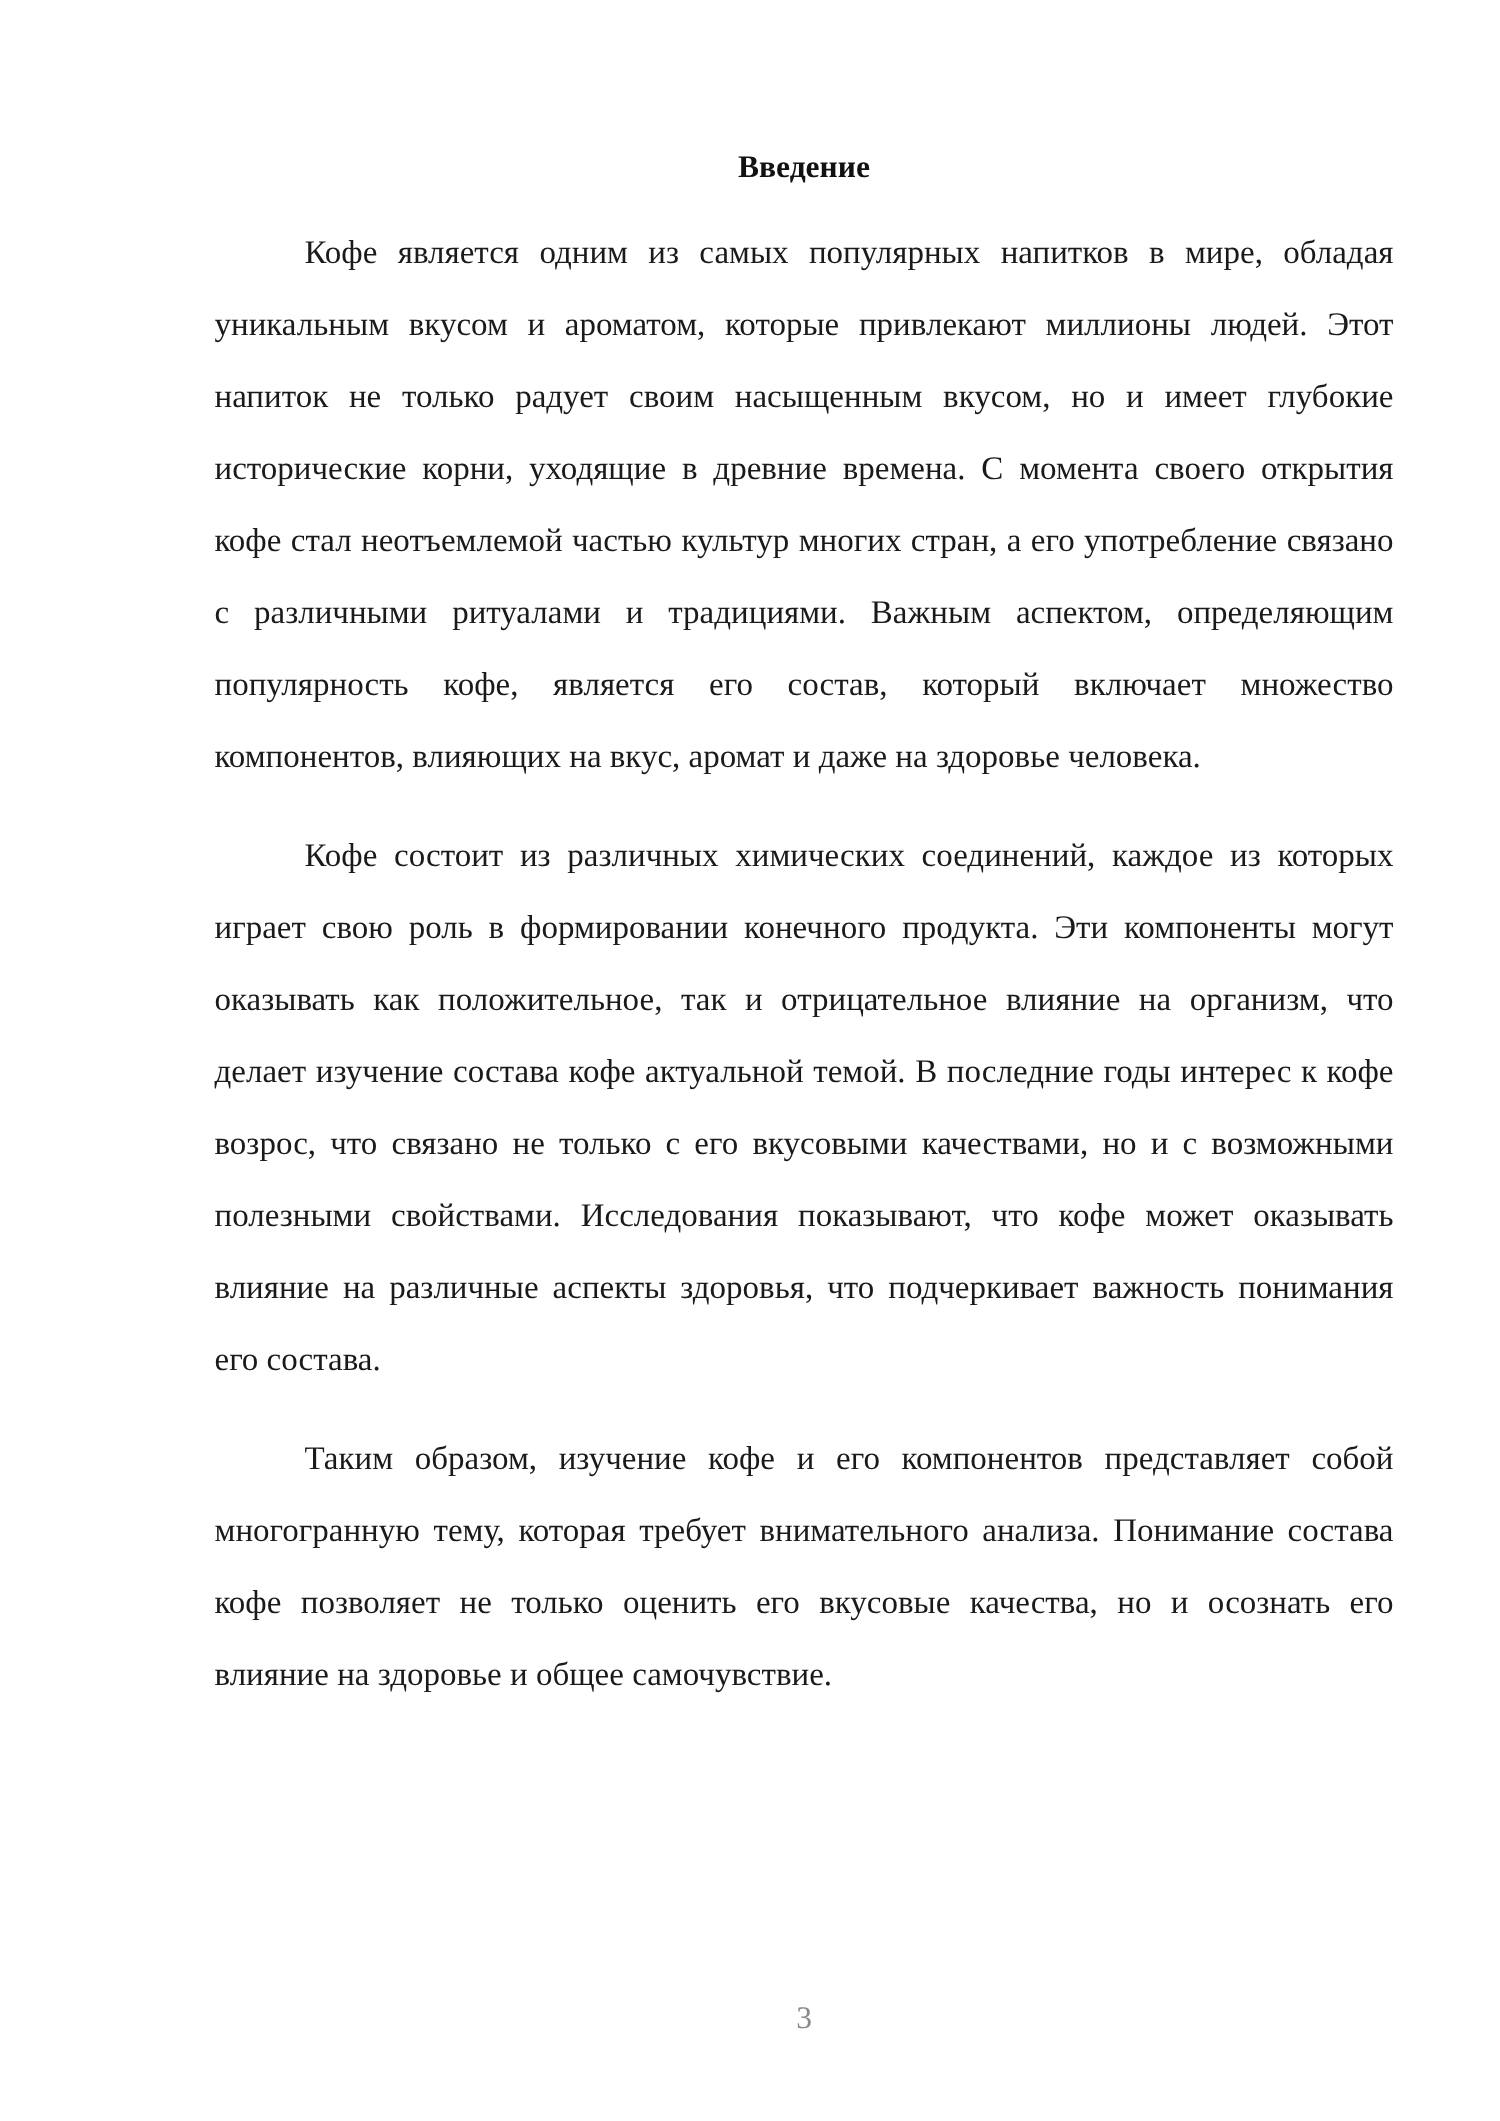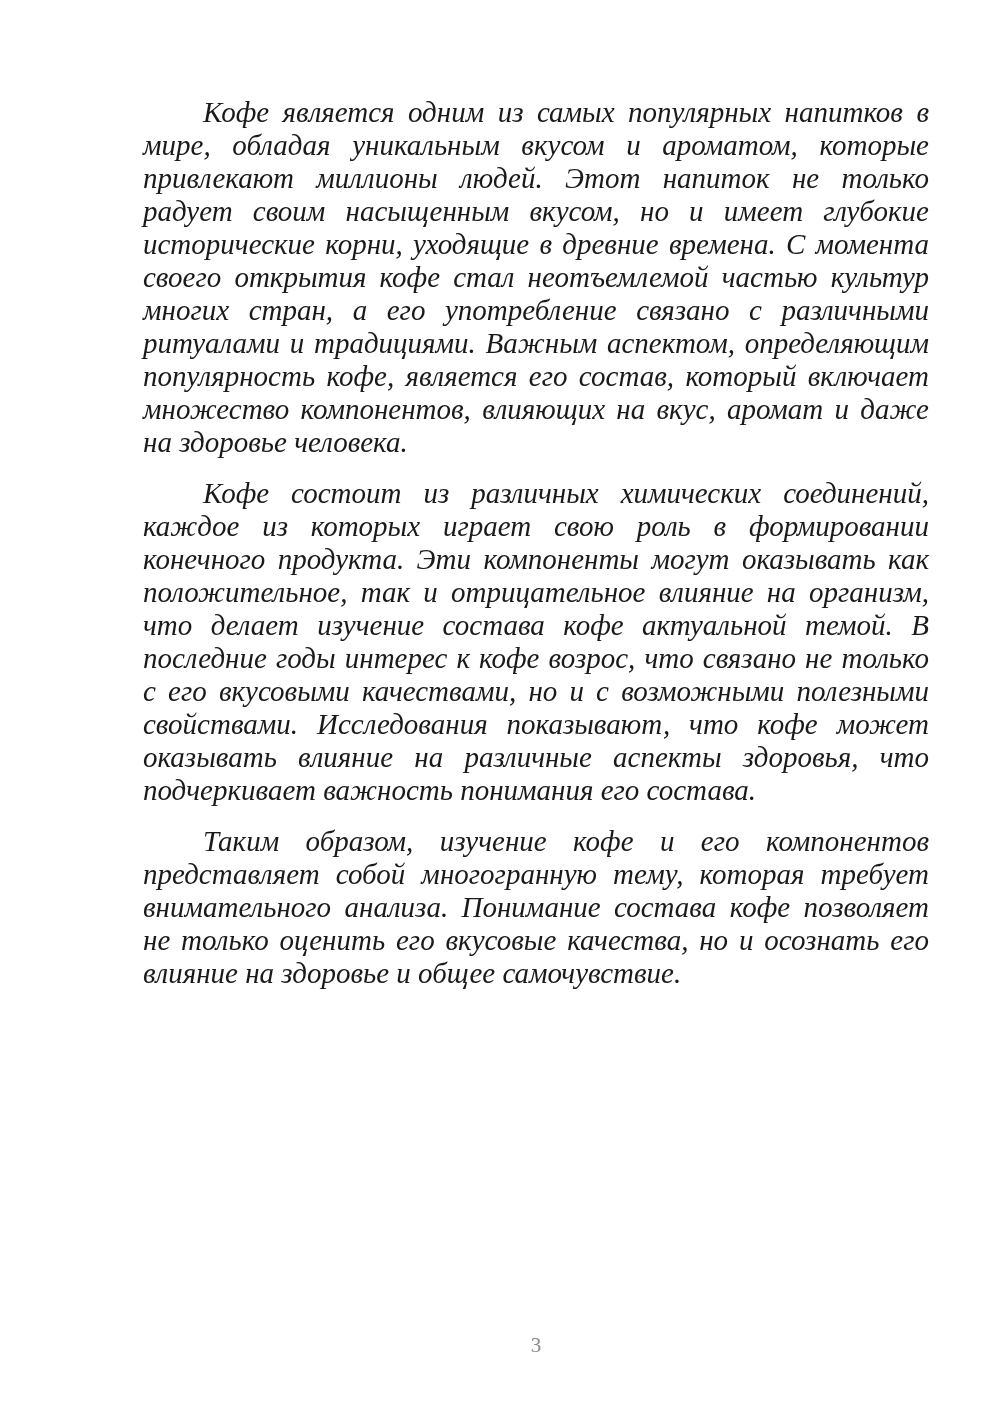--- a/index.html
+++ b/index.html
@@ -25,41 +25,41 @@
       text-align: center;
       font-weight: bold;
       font-size: 21px;
       line-height: 30px;
       margin: 0 0 18px 0;
       padding-left: 0;
       color: #111;
     }
     .para {
       margin: 0 0 18px 0;
-      font-size: 29px;
-      line-height: 33px;
+      font-size: 22px;
+      line-height: 48px;
       text-align: justify;
       text-align-last: left;
       text-indent: 60px;
       word-spacing: 0px;
       hyphens: none;
-      font-style: italic;
     }
     .page-number {
       position: absolute;
       left: 0;
       width: 1072px;
       top: 1333px;
       text-align: center;
       font-size: 21px;
       color: #8a8a8a;
     }
   </style>
 </head>
 <body>
 
 <div class="page">
+  <h1 class="title">Введение</h1>
   <p class="para">Кофе является одним из самых популярных напитков в мире, обладая уникальным вкусом и ароматом, которые привлекают миллионы людей. Этот напиток не только радует своим насыщенным вкусом, но и имеет глубокие исторические корни, уходящие в древние времена. С момента своего открытия кофе стал неотъемлемой частью культур многих стран, а его употребление связано с различными ритуалами и традициями. Важным аспектом, определяющим популярность кофе, является его состав, который включает множество компонентов, влияющих на вкус, аромат и даже на здоровье человека.</p>
   <p class="para">Кофе состоит из различных химических соединений, каждое из которых играет свою роль в формировании конечного продукта. Эти компоненты могут оказывать как положительное, так и отрицательное влияние на организм, что делает изучение состава кофе актуальной темой. В последние годы интерес к кофе возрос, что связано не только с его вкусовыми качествами, но и с возможными полезными свойствами. Исследования показывают, что кофе может оказывать влияние на различные аспекты здоровья, что подчеркивает важность понимания его состава.</p>
   <p class="para">Таким образом, изучение кофе и его компонентов представляет собой многогранную тему, которая требует внимательного анализа. Понимание состава кофе позволяет не только оценить его вкусовые качества, но и осознать его влияние на здоровье и общее самочувствие.</p>
 </div>
 
 <div class="page-number">3</div>
 
 </body></html>

